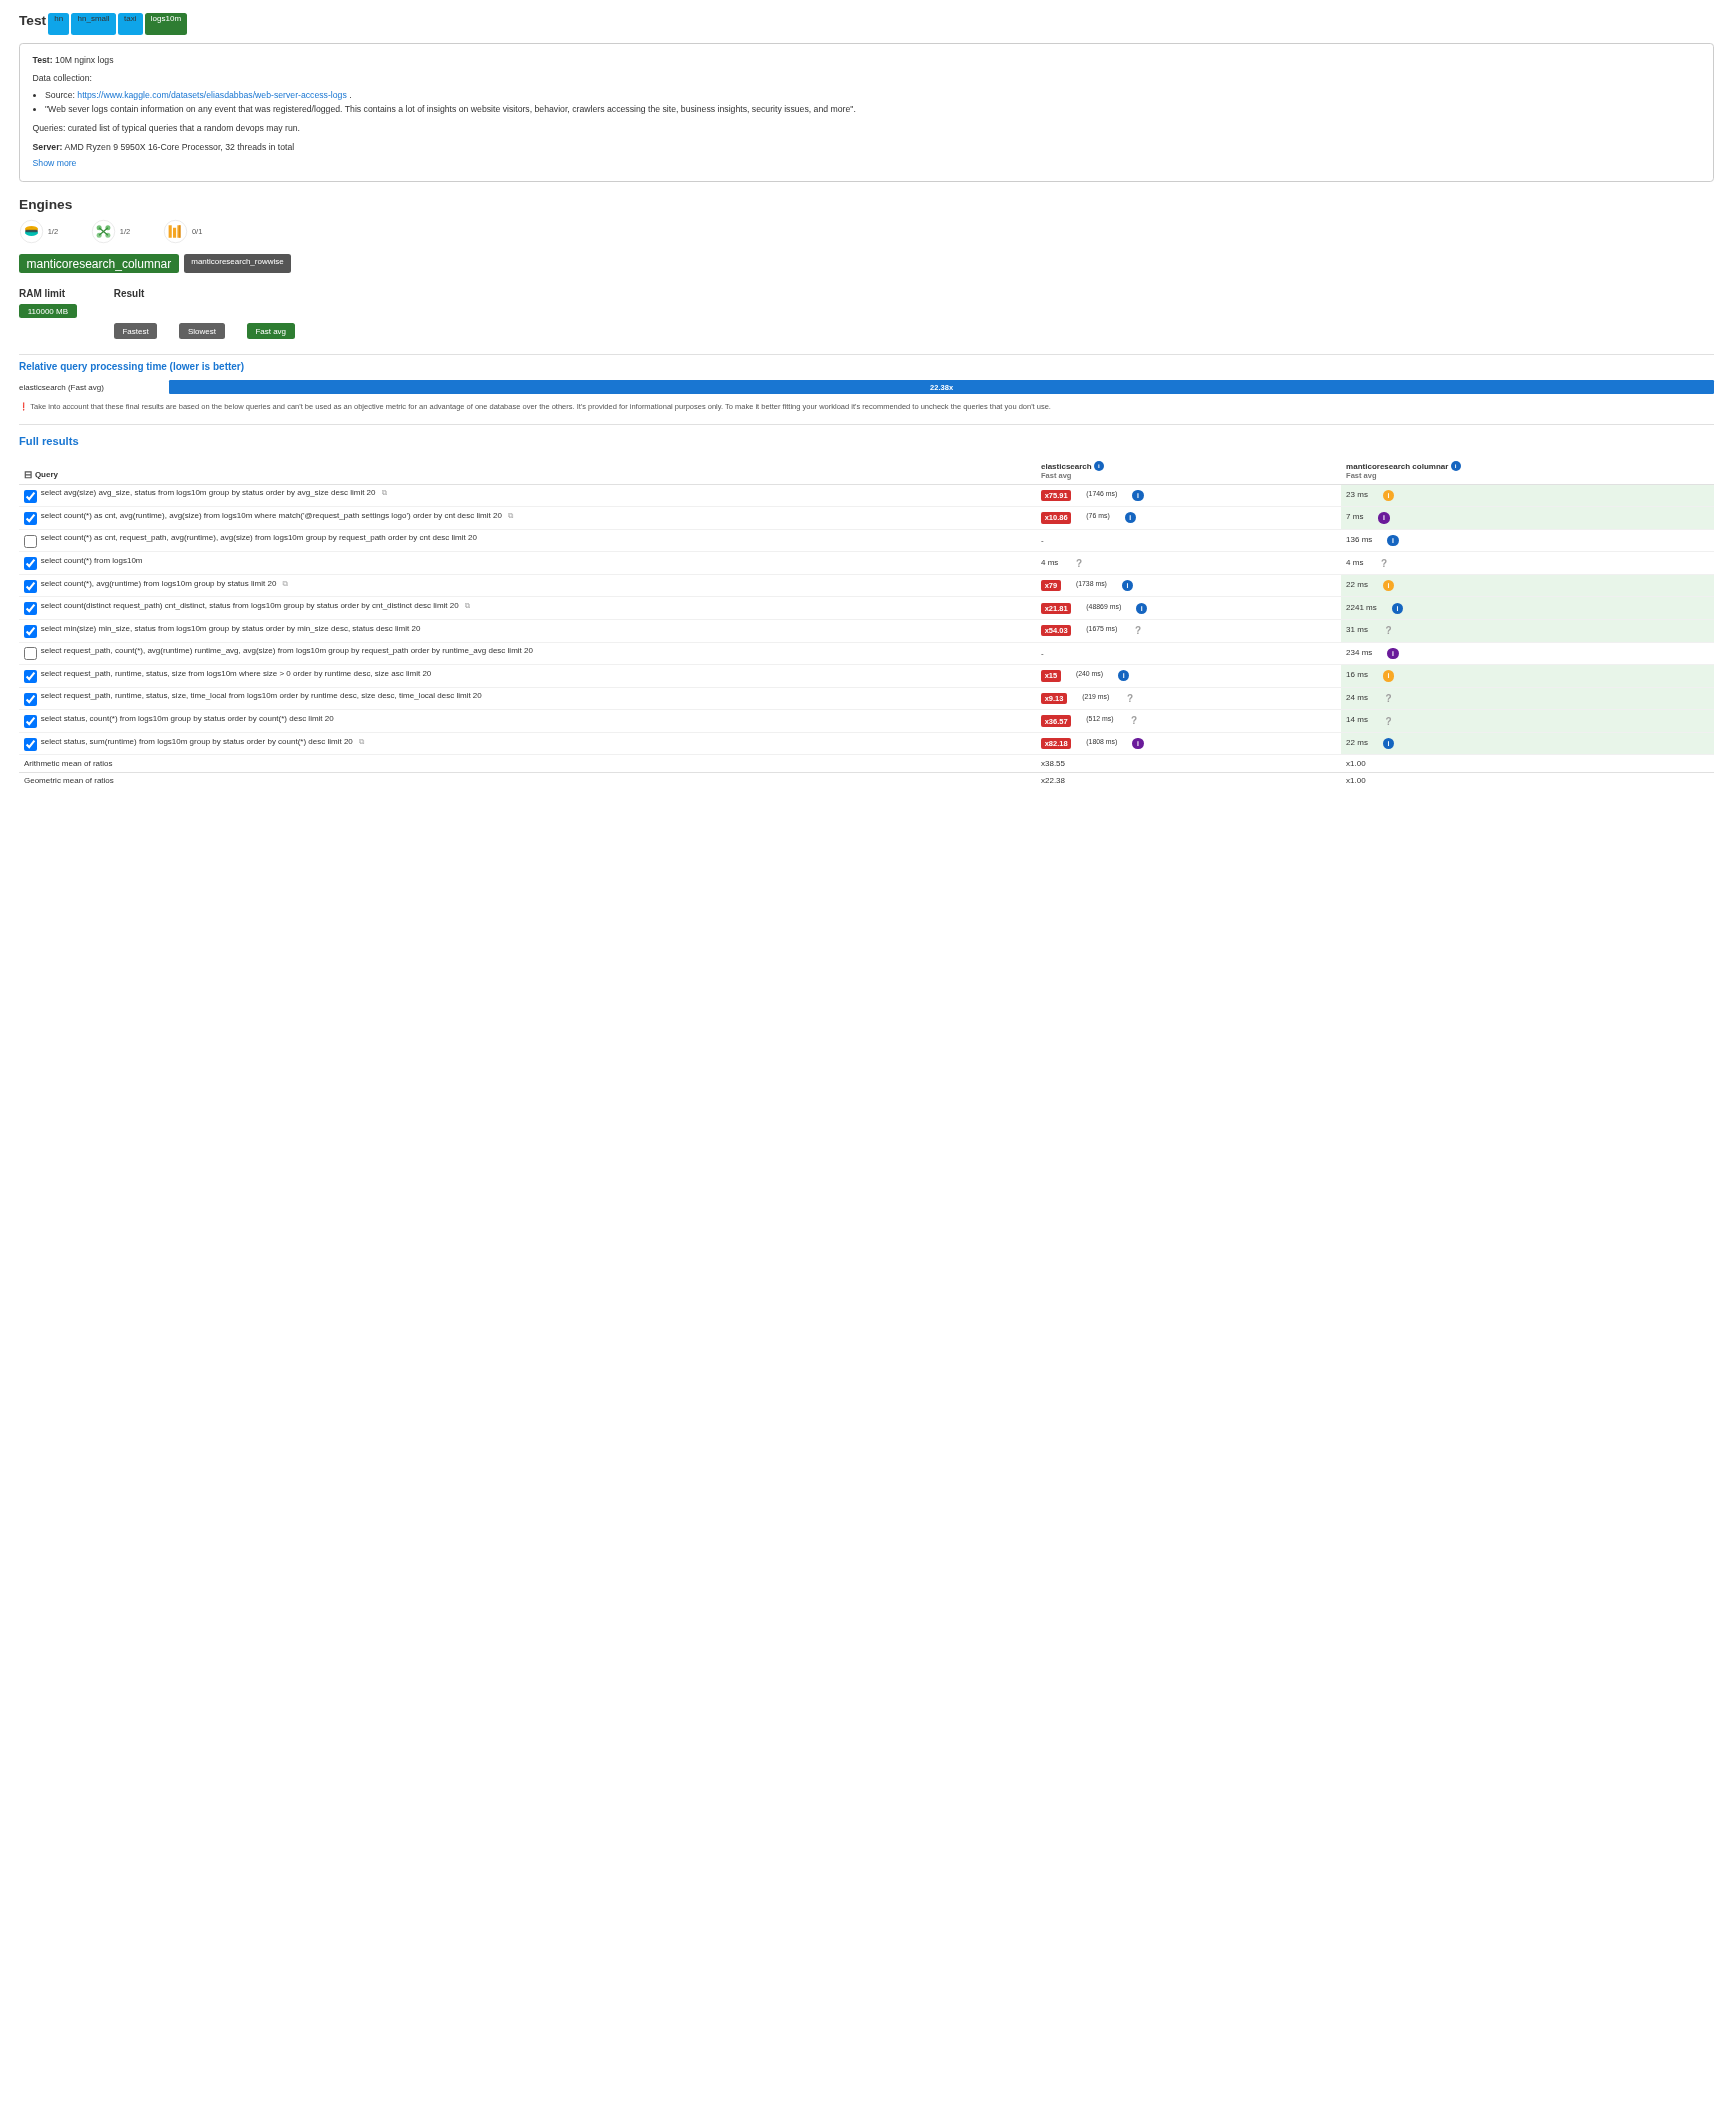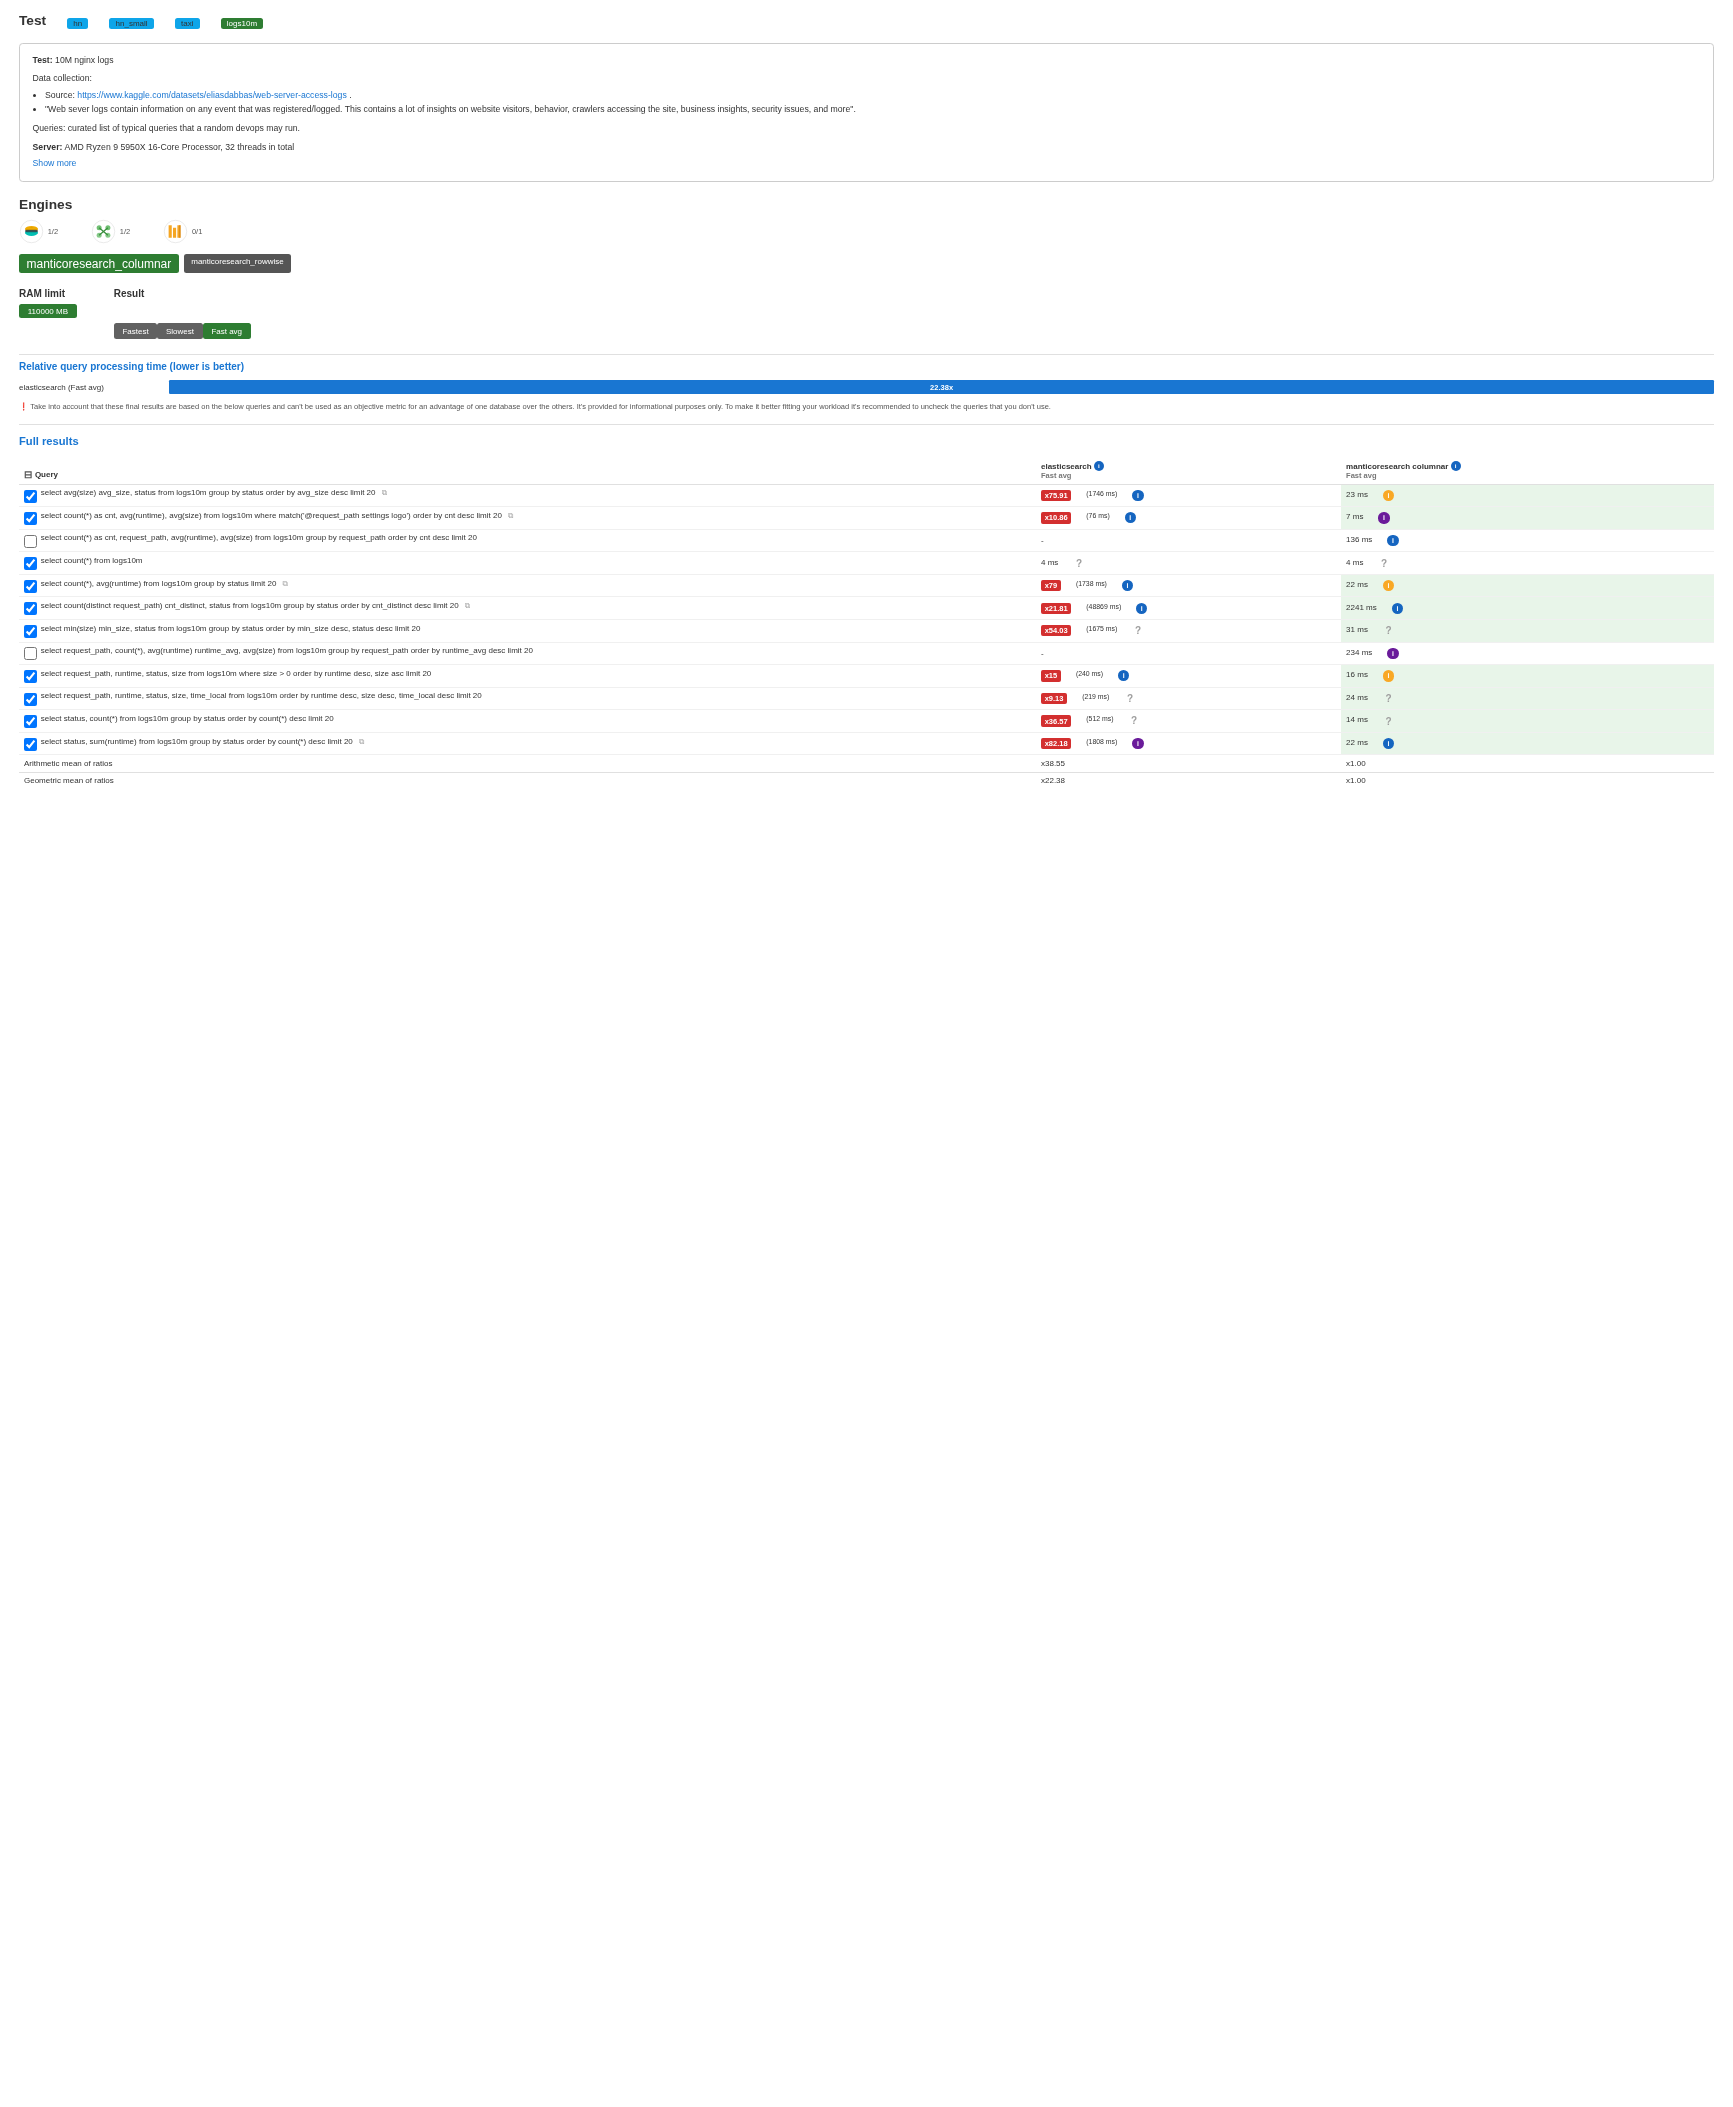--- a/index.html
+++ b/index.html
@@ -1,19 +1,19 @@
 <!DOCTYPE html>
 <html style="font-size:10px"><head>
   <meta charset="utf-8">
   <style>
     * { box-sizing: border-box; margin: 0; padding: 0; }
     body { font-family: -apple-system, BlinkMacSystemFont, 'Segoe UI', Arial, sans-serif; font-size: 8.7px; color: #333; background: #fff; padding: 12.5px 19px; }
 
     .section-title { font-size: 13.7px; font-weight: 700; margin-bottom: 7.5px; }
-    .test-header { display: flex; align-items: center; gap: 21px; margin-bottom: 7.5px; }
+    .test-header { display: flex; gap: 2px; margin-bottom: 7.5px; }
     .tag { display: inline-block; padding: 1.2px 6.2px; border-radius: 2.5px; font-size: 8px; font-weight: 500; }
     .tag-gray { background: #0ea5e9; color: #333; }
     .tag-green { background: #2e7d32; color: #fff; }
 
     .info-box { border: 0.6px solid #ccc; border-radius: 3.7px; padding: 10px 12.5px; margin-bottom: 15px; font-size: 8.7px; line-height: 1.6; }
     .info-box .label { font-weight: 600; }
     .info-box ul { padding-left: 12.5px; margin: 2.5px 0; }
     .info-box a { color: #1976d2; text-decoration: none; }
     .show-more { color: #1976d2; cursor: pointer; text-decoration: none; display: inline-block; margin-top: 2.5px; }
 
@@ -23,21 +23,21 @@
     .engine-badge { font-size: 7.5px; color: #555; }
 
     .engine-tags { display: flex; gap: 5px; margin-bottom: 12.5px; }
     .engine-tag-selected { background: #2e7d32; color: #fff; padding: 2.5px 7.5px; border-radius: 2.5px; font-size: 12px; }
     .engine-tag-unselected { background: #555; color: #fff; padding: 2.5px 7.5px; border-radius: 2.5px; font-size: 8px; }
 
     .config-row { display: flex; gap: 37px; align-items: flex-start; margin-bottom: 15px; }
     .config-group { }
     .config-label { font-size: 10px; font-weight: 700; margin-bottom: 5px; }
     .config-value { background: #2e7d32; color: #fff; padding: 2.5px 8.7px; border-radius: 2.5px; font-size: 8px; display: inline-block; }
-    .result-btns { display: flex; gap: 0; margin-top: 24px; }
+    .result-btns { display: flex; gap: 22px; margin-top: 24px; }
     .result-btn { padding: 3.1px 8.7px; border-radius: 2.5px; font-size: 8px; cursor: pointer; border: none; }
     .result-btn-gray { background: #616161; color: #fff; }
     .result-btn-green { background: #2e7d32; color: #fff; }
 
     .chart-section { margin-bottom: 7px; border-top: 0.6px solid #e0e0e0; padding-top: 6px; }
     .chart-title { color: #1976d2; font-size: 10px; font-weight: 600; margin-bottom: 8.7px; }
     .chart-row { display: flex; align-items: center; gap: 6.2px; margin-bottom: 3.7px; }
     .chart-label { font-size: 8px; width: 144px; flex-shrink: 0; }
     .chart-bar-container { flex: 1; height: 14px; background: #f0f0f0; border-radius: 1.2px; position: relative; }
     .chart-bar-blue { height: 100%; background: #1976d2; border-radius: 1.2px; display: flex; align-items: center; justify-content: center; }

